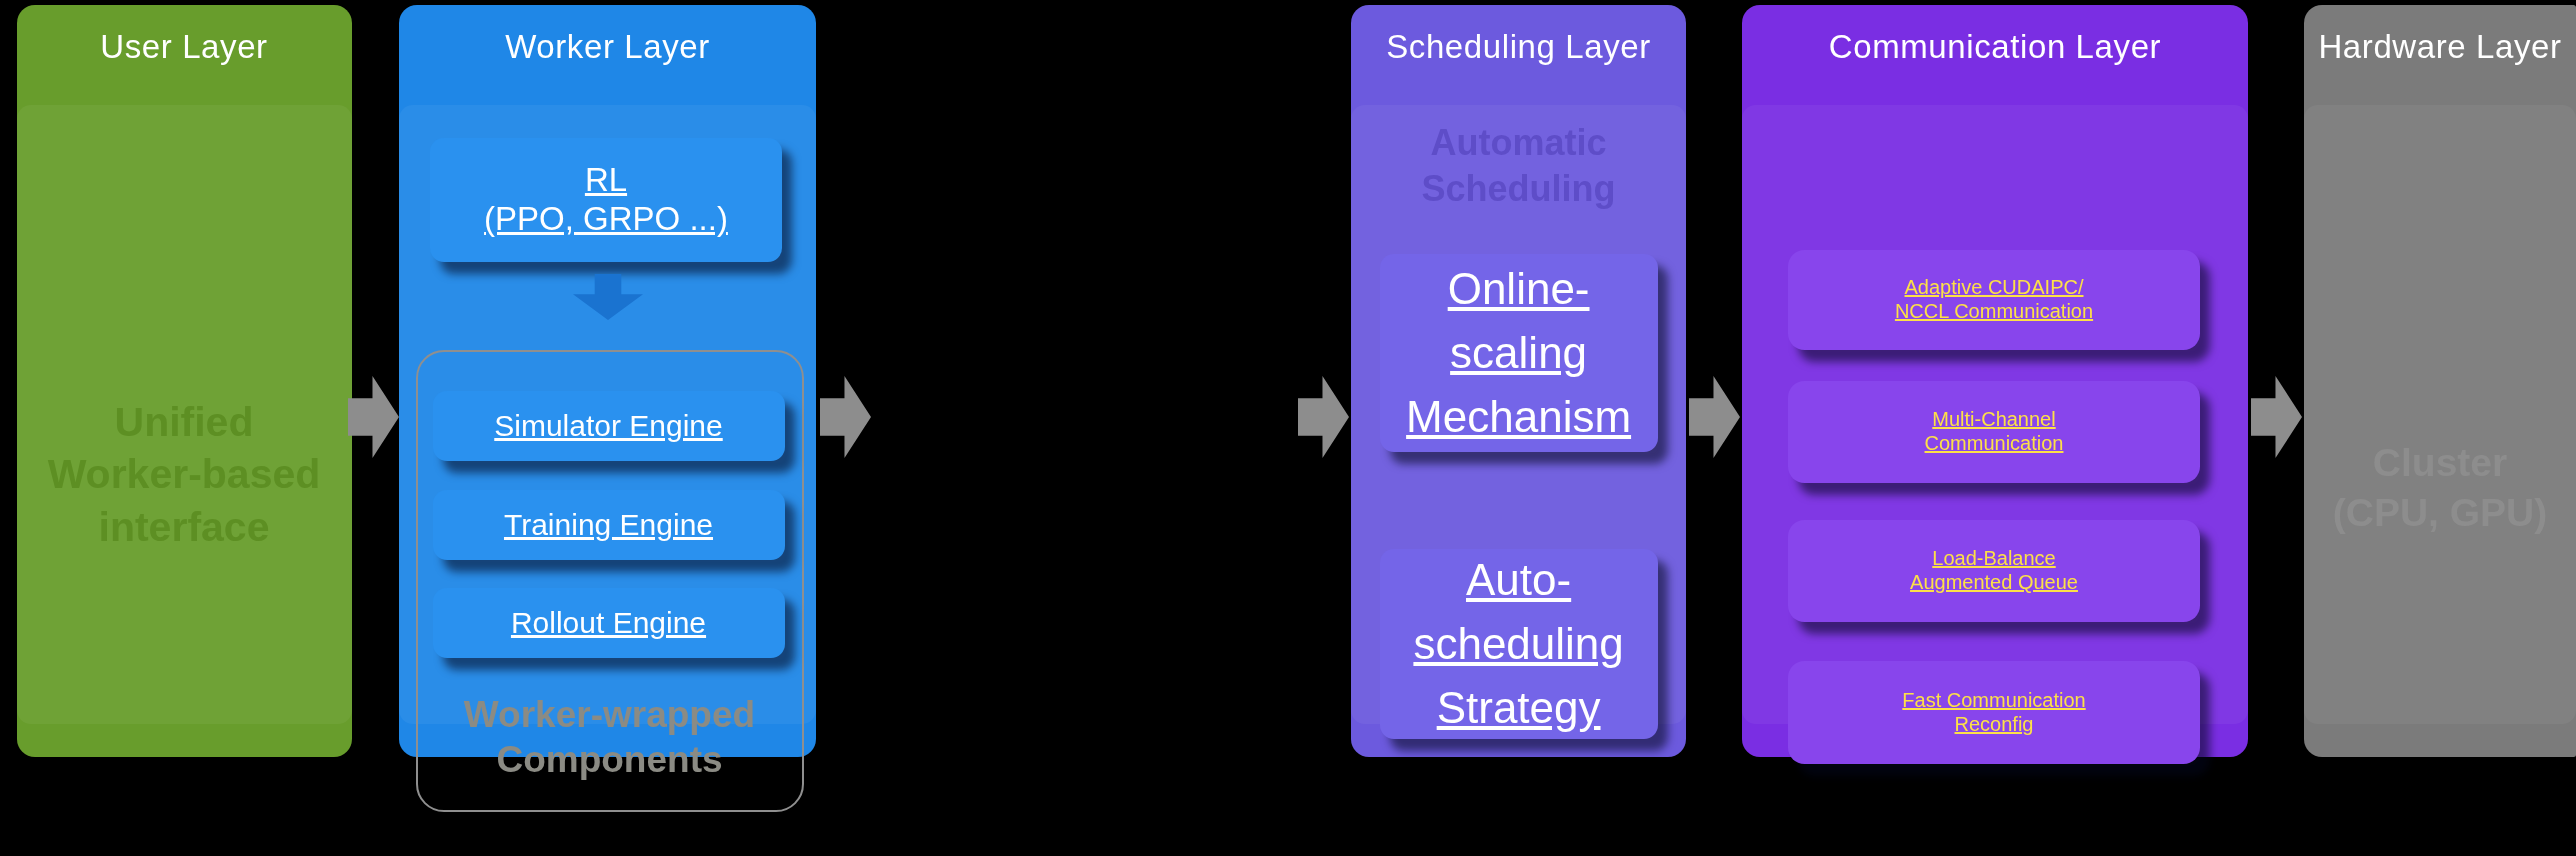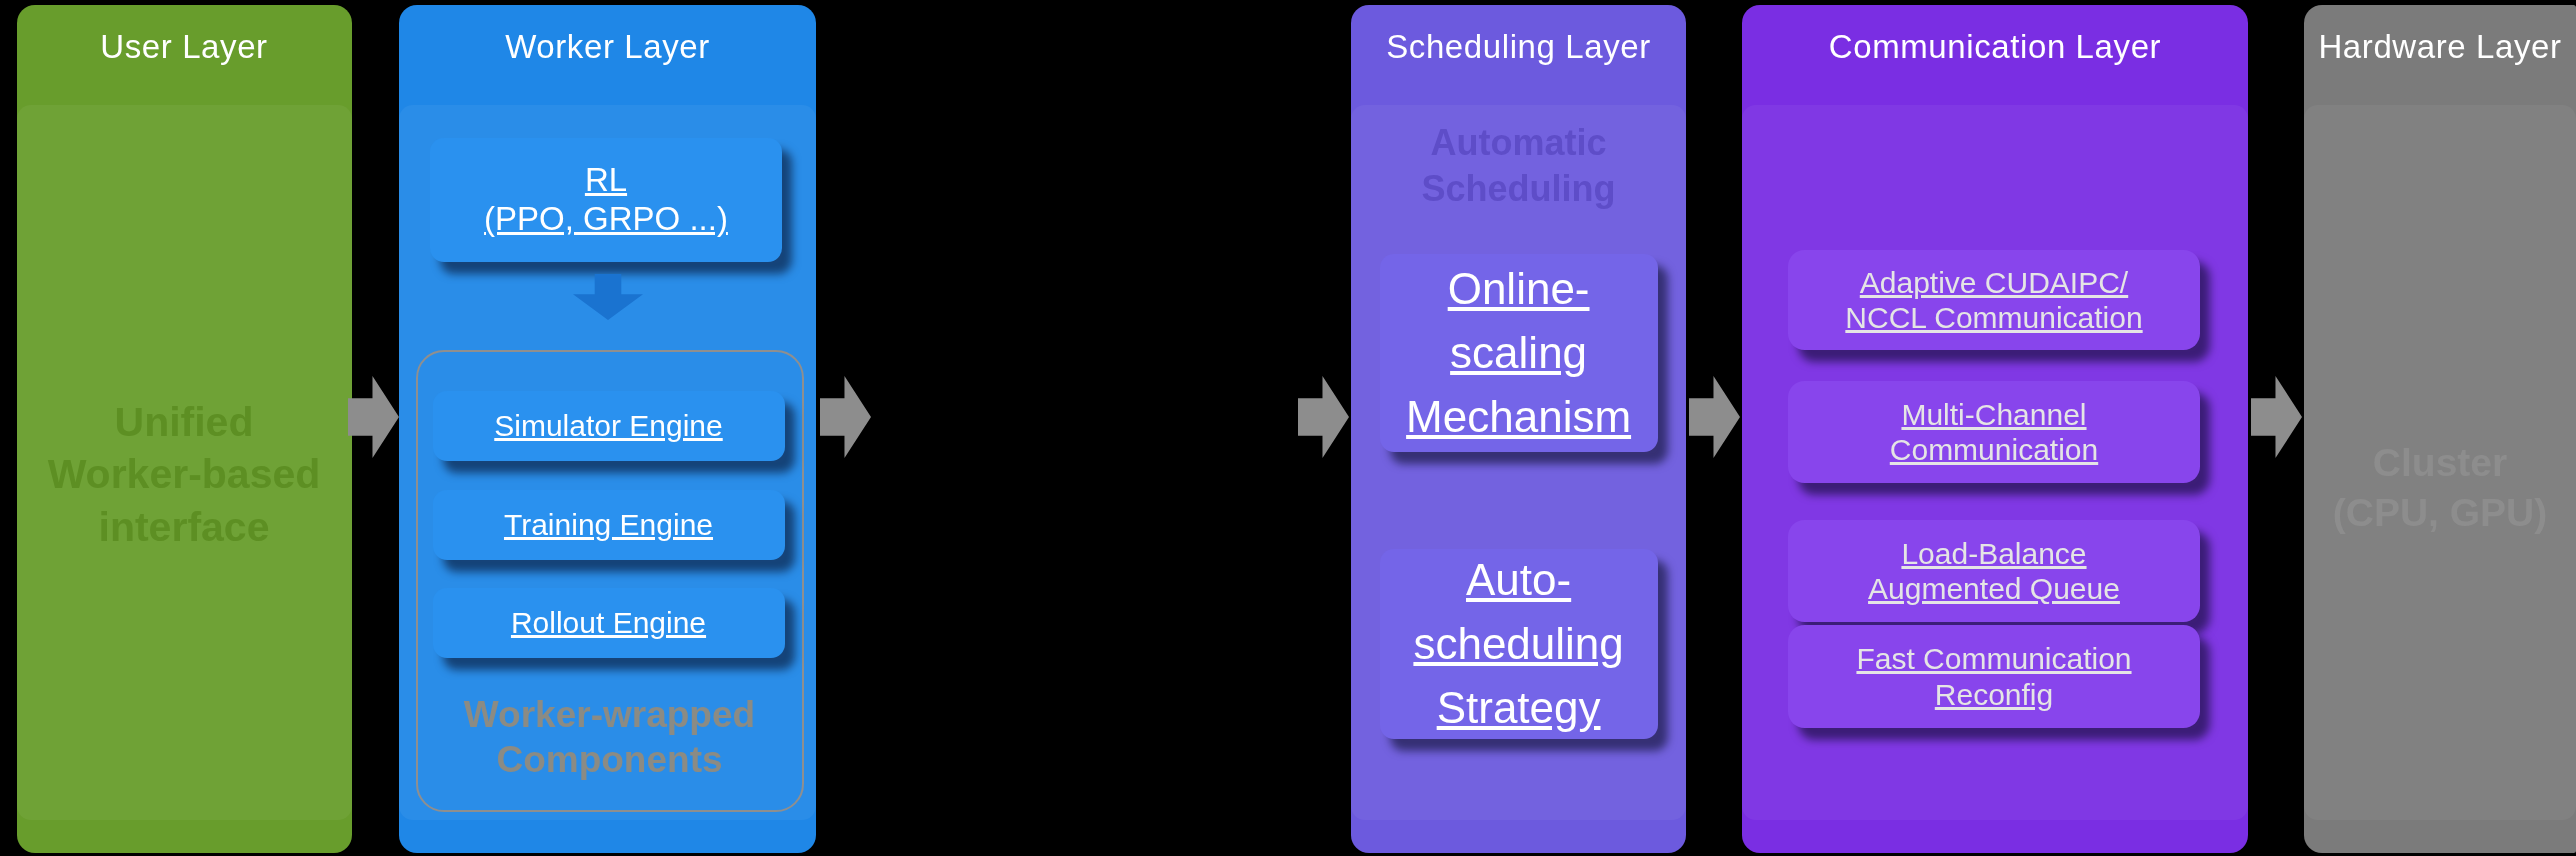--- a/index.html
+++ b/index.html
@@ -1,18 +1,18 @@
 <!DOCTYPE html>
 <html style="font-size:10px"><head>
 <meta charset="utf-8">
 <style>
   html,body{margin:0;padding:0;background:#000;}
   .canvas{position:relative;width:2576px;height:857px;background:#000;overflow:hidden;
           font-family:"Liberation Sans",sans-serif;}
-  .col{position:absolute;top:5px;height:848px;border-radius:18px;
+  .col{position:absolute;top:5px;height:752px;border-radius:18px;
        box-shadow:6.3px 7.6px 10px rgba(0,0,0,0.55);}
   .col .panel{position:absolute;left:0;right:0;top:100px;bottom:33px;
        background:rgba(255,255,255,0.05);border-radius:14px;}
   .title{position:absolute;top:23px;left:0;width:100%;margin:0;text-align:center;
        color:#ffffff;font-size:33px;font-weight:normal;letter-spacing:0.6px;white-space:pre-line;}
   .watermark{position:absolute;left:0;width:100%;text-align:center;font-weight:bold;
        white-space:pre-line;line-height:1.28;}
   .btn{position:absolute;display:flex;align-items:center;justify-content:center;
        text-align:center;color:#ffffff;border-radius:14px;white-space:pre-line;
        line-height:1.18;box-shadow:10px 11.4px 9px rgba(4,8,30,0.55);text-decoration:underline;}
@@ -27,21 +27,21 @@
   .wm-user{top:391px;font-size:41px;color:#5d8f23;}
   .wm-exec{top:112px;font-size:39px;color:#4c5dc7;}
   .wm-sched{top:115px;font-size:36px;color:#5e4dc8;}
   .wm-comm{top:121px;font-size:38px;color:#6c20cb;}
   .wm-hw{top:433px;font-size:39px;color:#8d8d8d;}
   .rl-btn{left:31px;top:133px;width:352px;height:124px;font-size:33px;}
   .engine-btn{left:15px;width:352px;height:70px;font-size:30px;}
   .mode-btn{left:26px;width:374px;height:74px;font-size:29px;}
   .hybrid-btn{left:19.7px;width:348px;font-size:29px;}
   .sched-btn{left:28.6px;width:278px;font-size:44px;line-height:1.45;}
-  .comm-btn{left:46px;width:412px;font-size:30px;color:#e5e5e5;border-radius:16.5px;}
+  .comm-btn{left:46px;width:412px;font-size:20px;color:#fde047;border-radius:16.5px;}
 </style>
 </head>
 <body>
 
 <div class="canvas">
 
   <section class="col" style="left: 16.5px; width: 335px; background: rgb(104, 157, 44);">
     <div class="panel"></div>
     <h2 class="title">User Layer</h2>
     <div class="watermark wm-user">Unified
@@ -93,21 +93,21 @@
   <section class="col" style="left: 1742px; width: 506px; background: rgb(122, 46, 227);">
     <div class="panel"></div>
     <h2 class="title">Communication Layer</h2>
 
     <div class="btn comm-btn" style="top: 245px; height: 100px; background: rgb(136, 69, 236);">Adaptive CUDAIPC/
 NCCL Communication</div>
     <div class="btn comm-btn" style="top: 376px; height: 102px; background: rgb(136, 69, 236);">Multi-Channel
 Communication</div>
     <div class="btn comm-btn" style="top: 515px; height: 102px; background: rgb(136, 69, 236);">Load-Balance
 Augmented Queue</div>
-    <div class="btn comm-btn" style="top: 620px; height: 103px; background: rgb(136, 69, 236);">Fast Communication
+    <div class="btn comm-btn" style="top: 656px; height: 103px; background: rgb(136, 69, 236);">Fast Communication
 Reconfig</div>
   </section>
 
   <div class="flow-arrow" style="left: 2251px; background: rgb(141, 141, 141);"></div>
 
   <section class="col" style="left: 2304px; width: 272px; border-radius: 18px 2.5px 2.5px 18px; background: rgb(123, 123, 123);">
     <div class="panel"></div>
     <h2 class="title">Hardware Layer</h2>
     <div class="watermark wm-hw">Cluster
 (CPU, GPU)</div>

